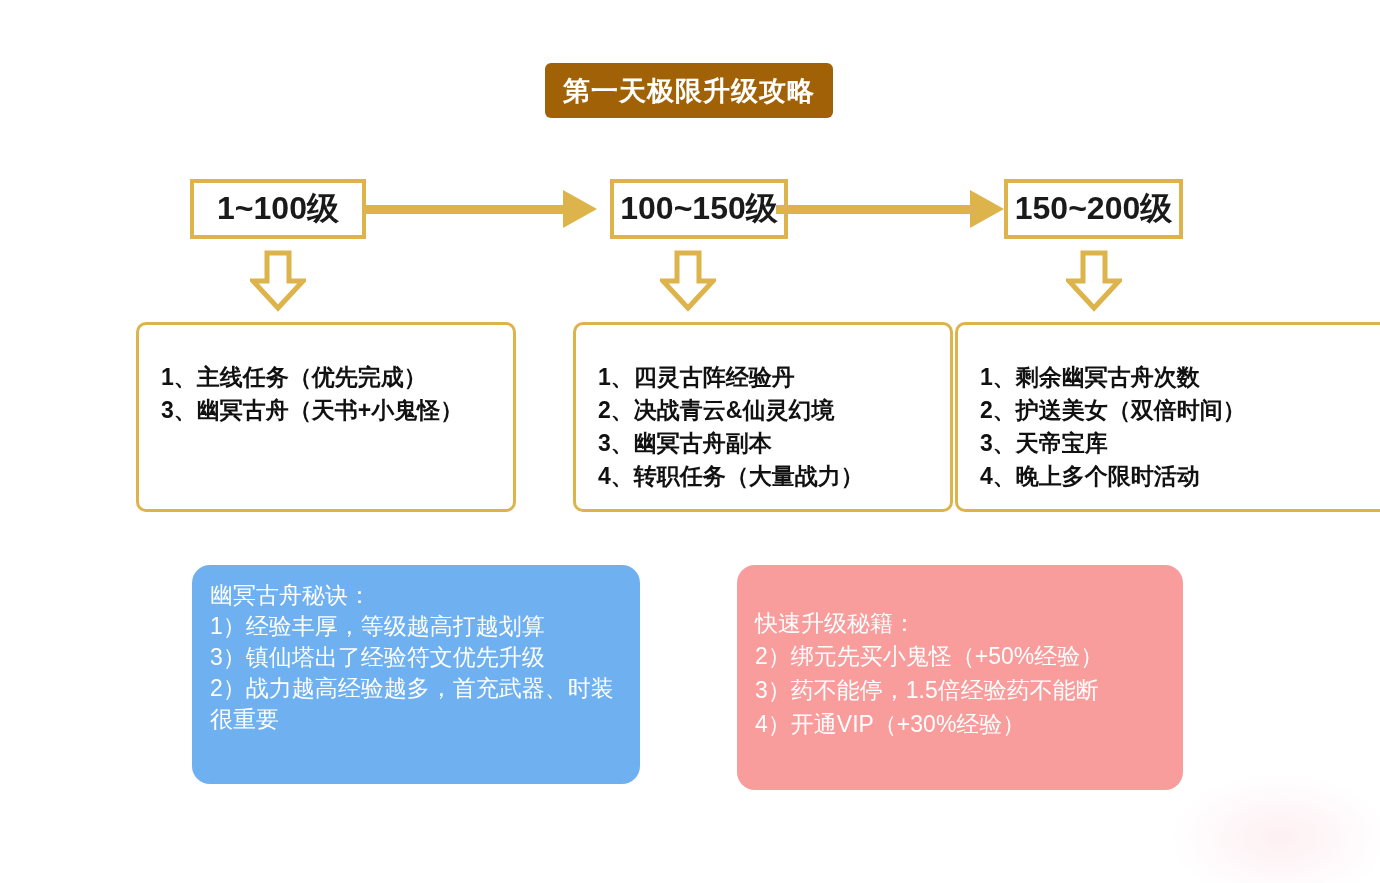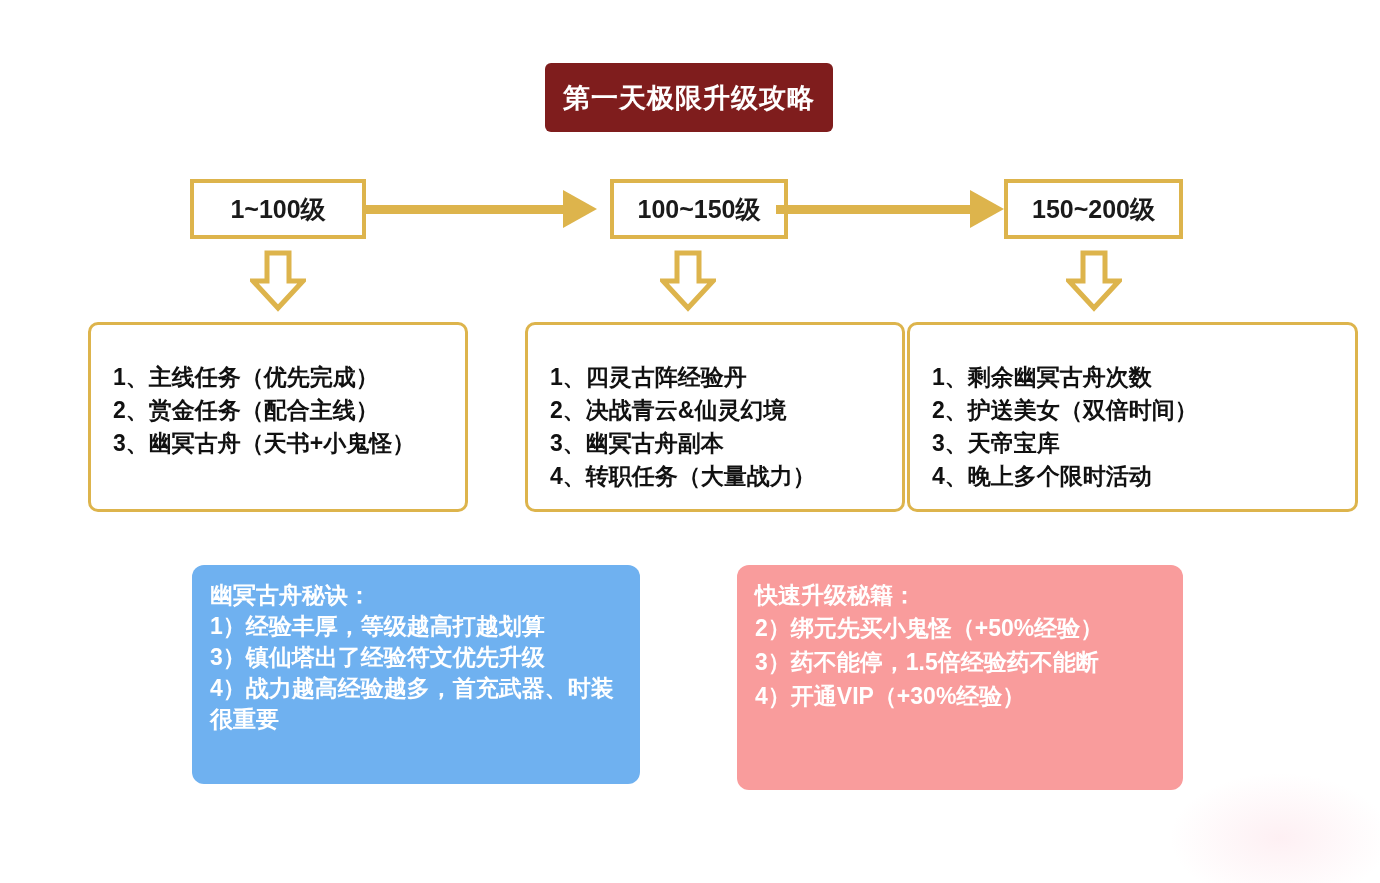--- a/index.html
+++ b/index.html
@@ -4,31 +4,31 @@
 <style>
   * { margin:0; padding:0; box-sizing:border-box; }
   html,body { background:#ffffff; }
   body { font-family:"Liberation Sans", sans-serif; }
   .canvas {
     position:relative; width:1380px; height:883px; background:#ffffff;
     overflow:hidden;
   }
   
   .title-box {
-    position:absolute; left:545px; top:63px; width:288px; height:69px;
-    background:#7f1d1d; border-radius:6px;
+    position:absolute; left:545px; top:63px; width:288px; height:55px;
+    background:#a16207; border-radius:6px;
     color:#ffffff; font-size:27px; font-weight:700;
     display:flex; align-items:center; justify-content:center;
     letter-spacing:1px;
   }
   
   .stage-box {
     position:absolute; top:179px; height:60px;
     background:#ffffff; border:4px solid #DDB44C;
-    color:#1a1a1a; font-size:25px; font-weight:700;
+    color:#1a1a1a; font-size:32px; font-weight:700;
     display:flex; align-items:center; justify-content:center;
   }
   .stage-1 { left:190px; width:176px; }
   .stage-2 { left:610px; width:178px; }
   .stage-3 { left:1004px; width:179px; }
   
   .h-arrow { position:absolute; top:190px; height:38px; }
   .h-arrow .bar {
     position:absolute; left:0; top:15px; height:9px; background:#DDB44C;
   }
@@ -46,38 +46,38 @@
   
   .v-arrow { position:absolute; top:250px; width:56px; height:62px; }
   .v-arrow-1 { left:250px; }
   .v-arrow-2 { left:660px; }
   .v-arrow-3 { left:1066px; }
   
   .detail-box {
     position:absolute; top:322px; height:190px;
     background:#ffffff; border:3px solid #DDB44C; border-radius:10px;
     padding:36px 12px 10px 22px;
-    color:#111111; font-size:23px; font-weight:700;
+    color:#111111; font-size:23px; font-weight:700;margin-left:48px;
   }
   .detail-1 { left:88px;  width:380px; }
   .detail-2 { left:525px; width:380px; }
   .detail-3 { left:907px; width:451px; }
   .detail-box .list-line { line-height:33px; white-space:nowrap; }
   
   .tip-panel {
-    position:absolute; top:565px; border-radius:12px;
-    color:#ffffff; font-weight:700; font-size:23px;
+    position:absolute; top:565px; border-radius:18px;
+    color:#ffffff; font-weight:400; font-size:23px;
   }
   .tip-blue {
     left:192px; width:448px; height:219px; background:#6FB1F0;
     padding:15px 16px 10px 18px;
   }
   .tip-pink {
     left:737px; width:446px; height:225px; background:#F99C9C;
-    padding:15px 14px 10px 18px;
+    padding:43px 14px 10px 18px;
   }
   .tip-title { line-height:31px; }
   .tip-blue .list-line { line-height:31px; }
   .tip-pink .list-line { line-height:34px; }
   
   .watermark {
     position:absolute; right:-10px; bottom:-20px; width:220px; height:130px;
     background:radial-gradient(closest-side, rgba(248,170,190,0.18), rgba(255,255,255,0));
     pointer-events:none;
   }
@@ -107,42 +107,41 @@
   </svg>
   <svg class="v-arrow v-arrow-2" viewBox="0 0 56 62">
     <polygon points="17,3 39,3 39,31 53,31 28,58 3,31 17,31" fill="#ffffff" stroke="#DDB44C" stroke-width="5" stroke-linejoin="miter"></polygon>
   </svg>
   <svg class="v-arrow v-arrow-3" viewBox="0 0 56 62">
     <polygon points="17,3 39,3 39,31 53,31 28,58 3,31 17,31" fill="#ffffff" stroke="#DDB44C" stroke-width="5" stroke-linejoin="miter"></polygon>
   </svg>
 
   <div class="detail-box detail-1">
       <div class="list-line">1、主线任务（优先完成）</div>
-      <div class="list-line">2、赏金任务（配合主线）</div>
       <div class="list-line">3、幽冥古舟（天书+小鬼怪）</div>
     </div>
   <div class="detail-box detail-2">
       <div class="list-line">1、四灵古阵经验丹</div>
       <div class="list-line">2、决战青云&amp;仙灵幻境</div>
       <div class="list-line">3、幽冥古舟副本</div>
       <div class="list-line">4、转职任务（大量战力）</div>
     </div>
   <div class="detail-box detail-3">
       <div class="list-line">1、剩余幽冥古舟次数</div>
       <div class="list-line">2、护送美女（双倍时间）</div>
       <div class="list-line">3、天帝宝库</div>
       <div class="list-line">4、晚上多个限时活动</div>
     </div>
 
   <div class="tip-panel tip-blue">
     <div class="tip-title">幽冥古舟秘诀：</div>
     <div>
         <div class="list-line">1）经验丰厚，等级越高打越划算</div>
         <div class="list-line">3）镇仙塔出了经验符文优先升级</div>
-        <div class="list-line">4）战力越高经验越多，首充武器、时装很重要</div>
+        <div class="list-line">2）战力越高经验越多，首充武器、时装很重要</div>
       </div>
   </div>
 
   <div class="tip-panel tip-pink">
     <div class="tip-title">快速升级秘籍：</div>
     <div>
         <div class="list-line">2）绑元先买小鬼怪（+50%经验）</div>
         <div class="list-line">3）药不能停，1.5倍经验药不能断</div>
         <div class="list-line">4）开通VIP（+30%经验）</div>
       </div>

